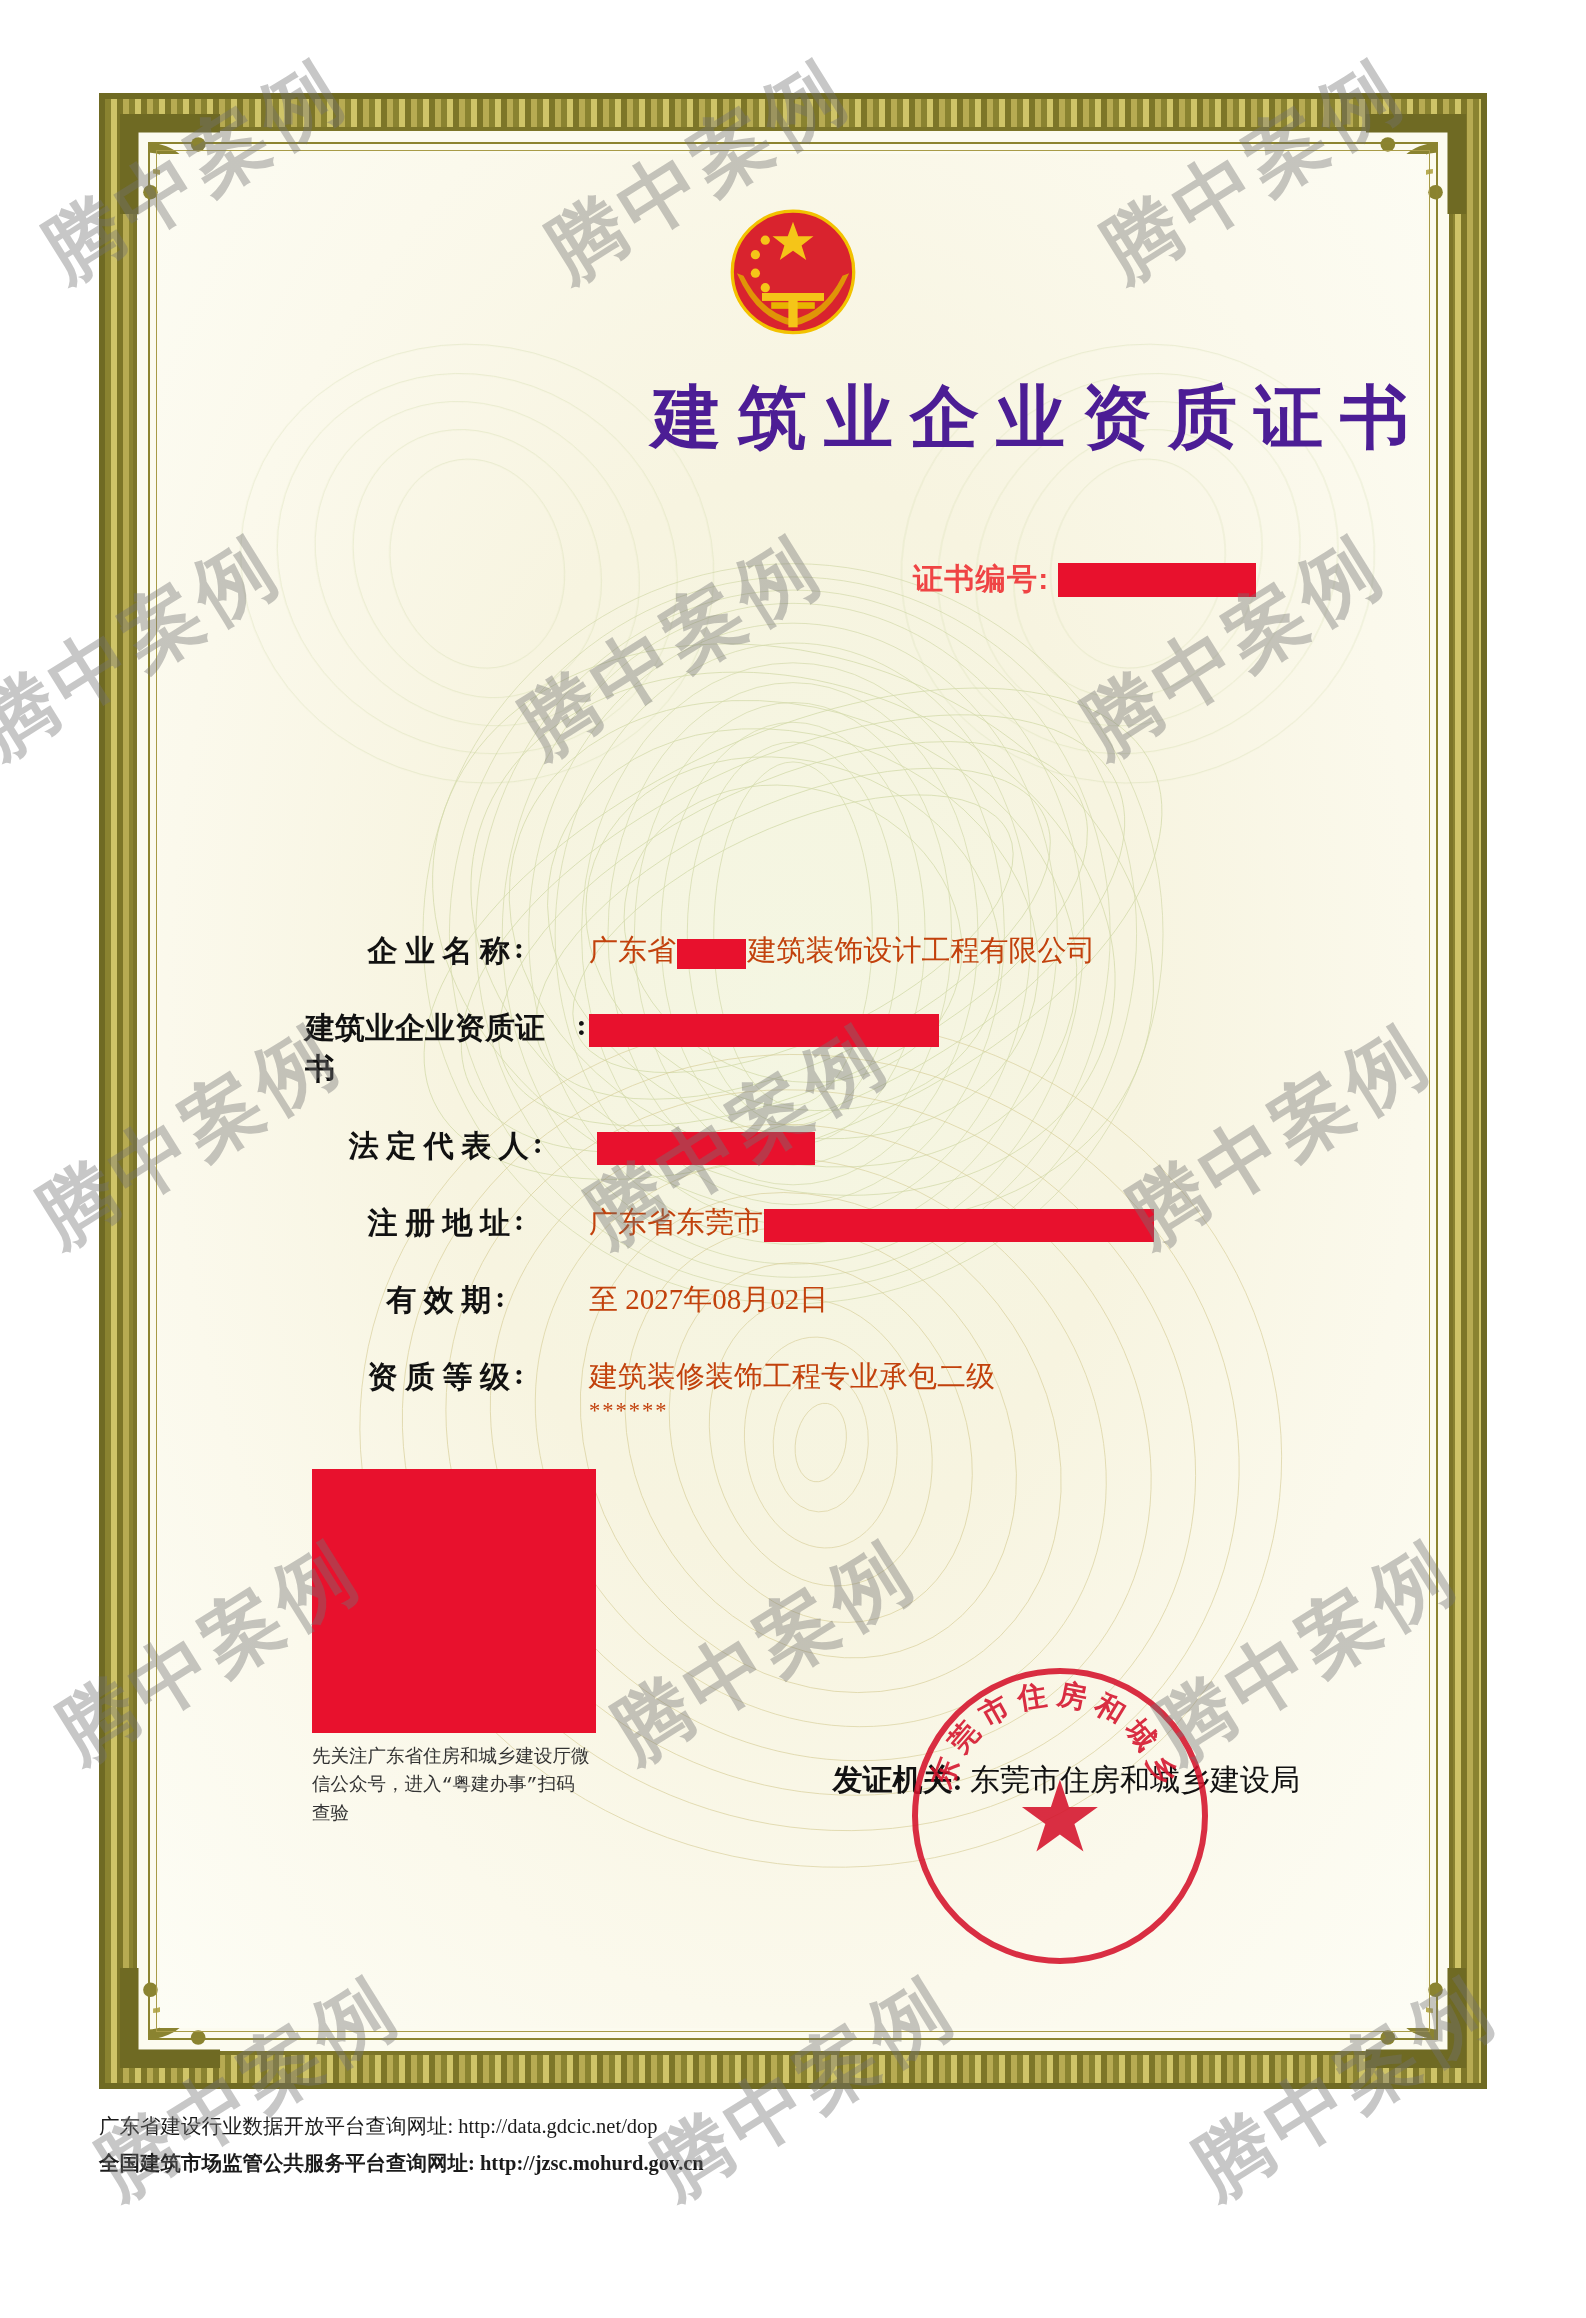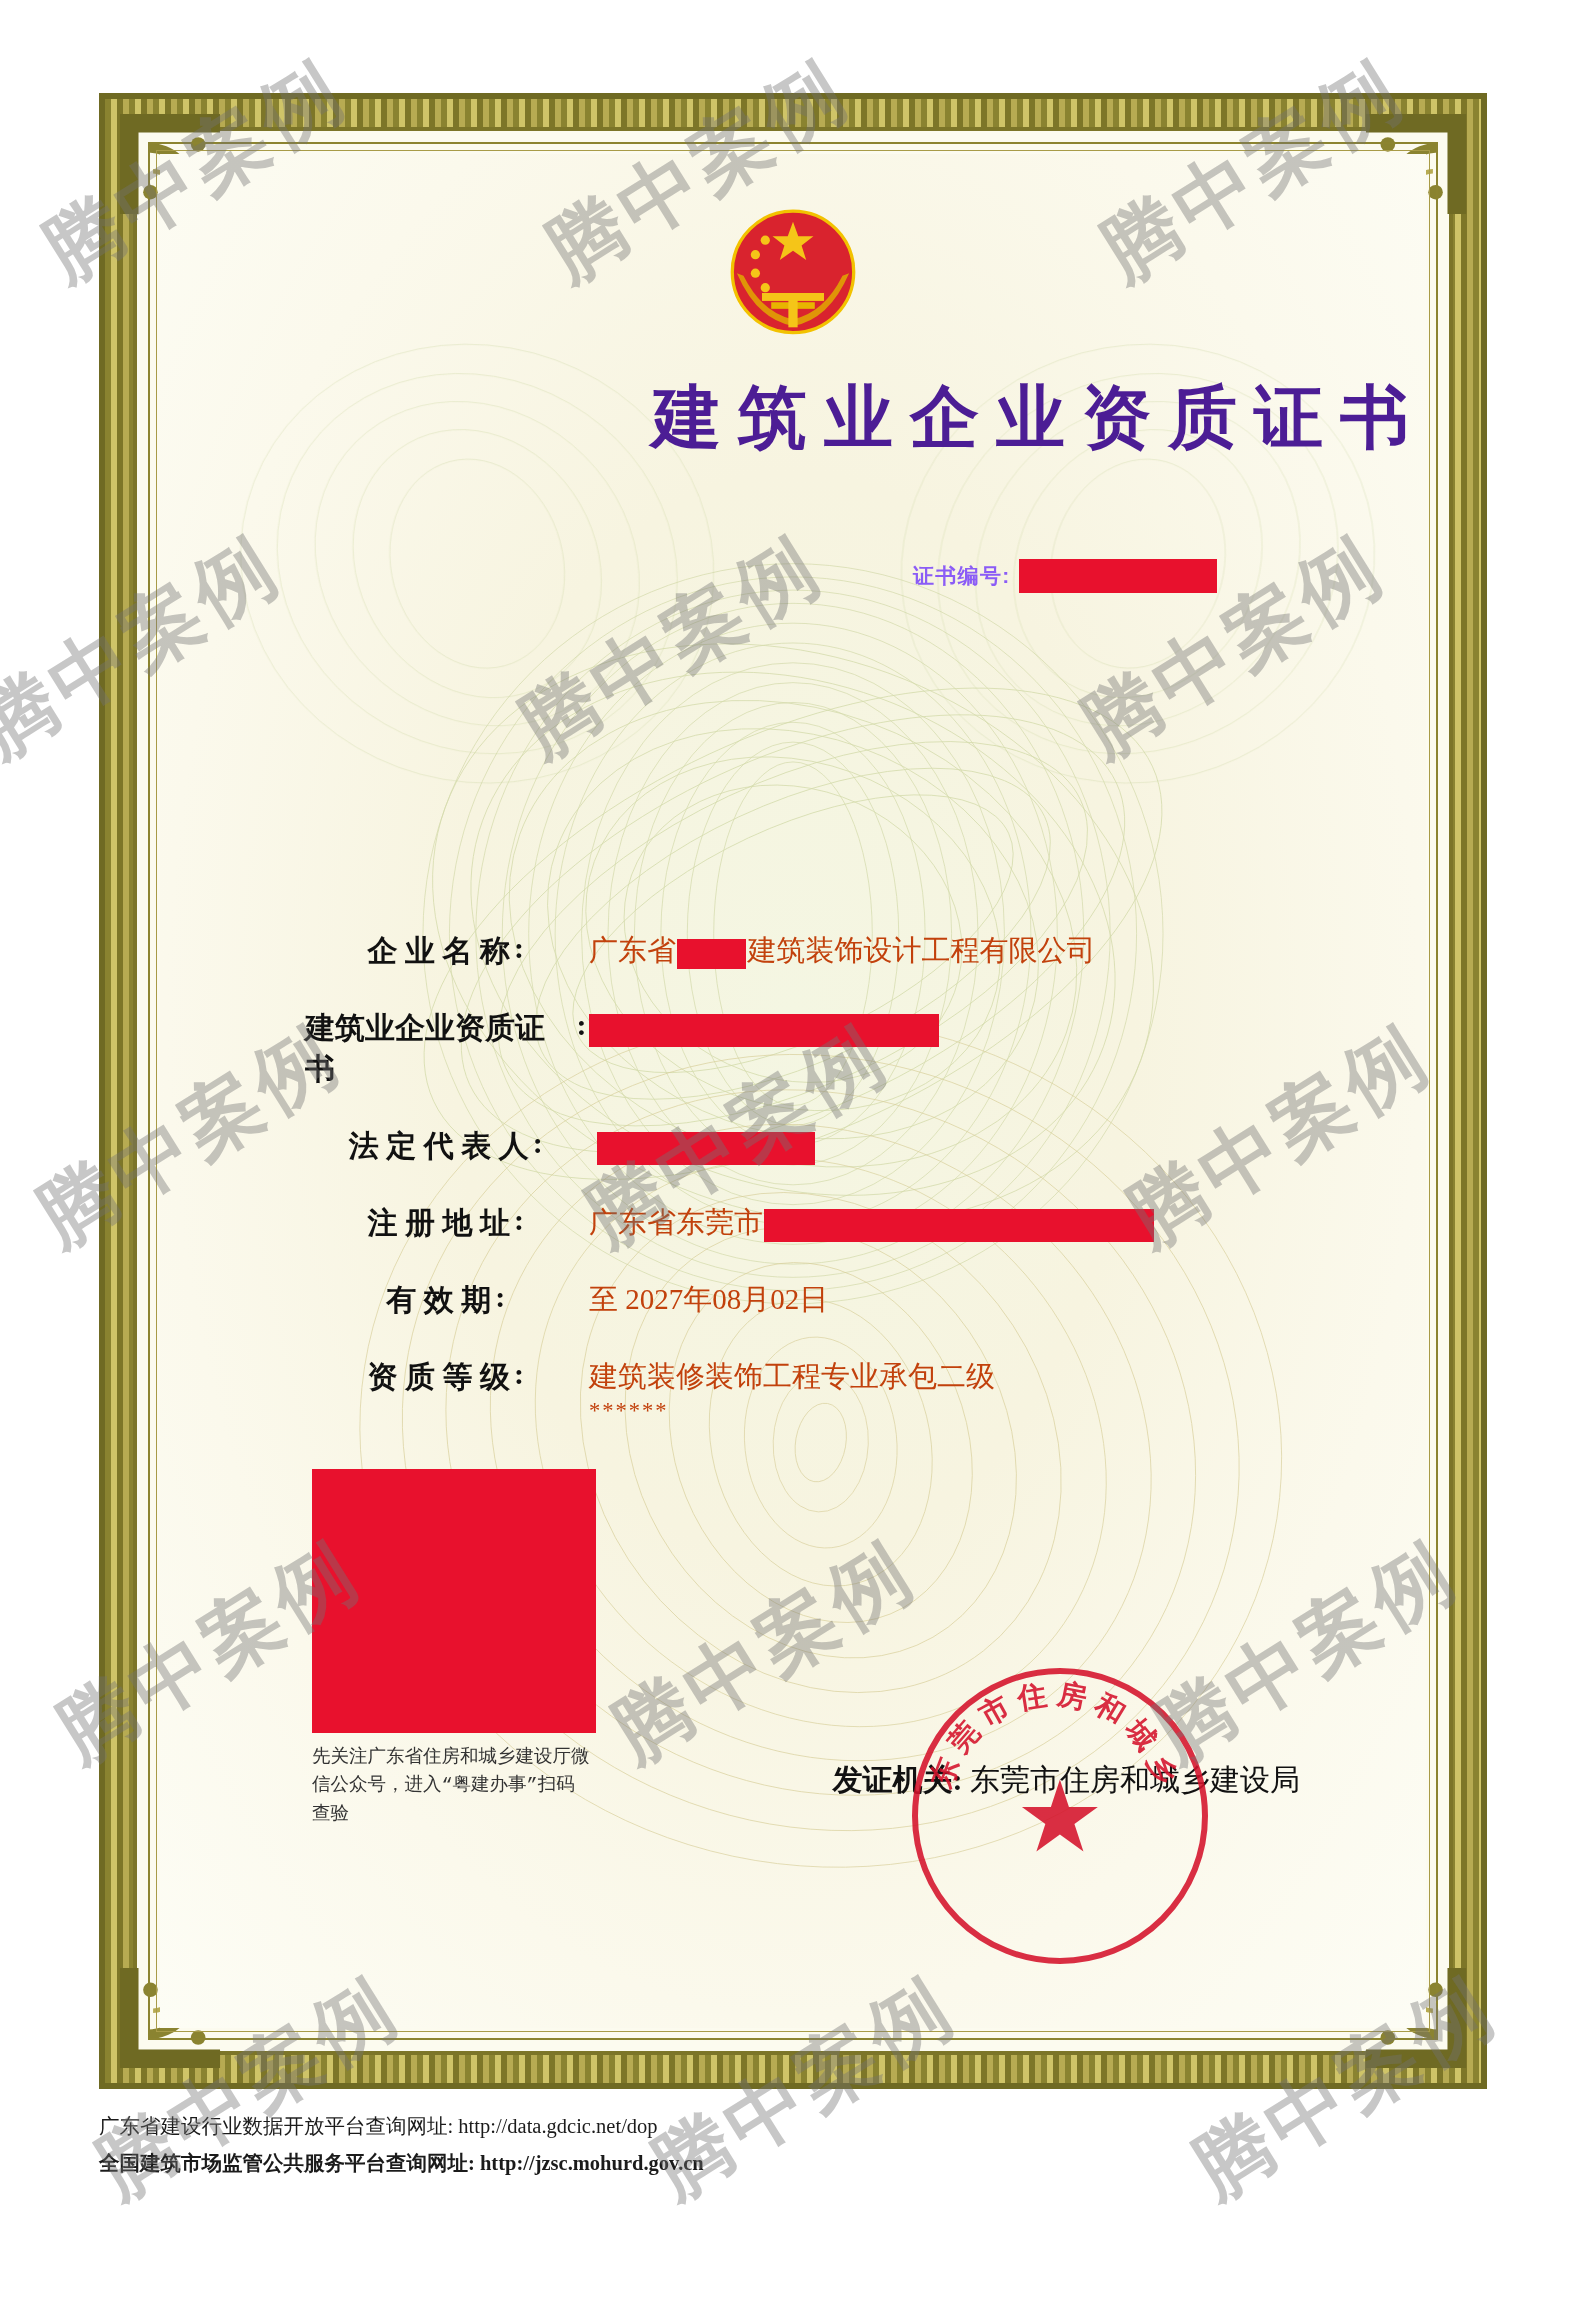--- a/index.html
+++ b/index.html
@@ -111,22 +111,22 @@
   .cert-no-row {
     position: absolute;
     top: 405px;
     left: 753px;
     display: flex;
     align-items: center;
   }
   .cert-no-label {
     font-family: Liberation Sans, sans-serif;
     font-weight: bold;
-    font-size: 21px;
-    color: #8b5cf6;
+    font-size: 30px;
+    color: #ef4444;
     letter-spacing: 1.3px;
   }
   .redact {
     background: #e8112d;
     display: inline-block;
     height: 34px;
     vertical-align: middle;
   }
 
   .fields {

